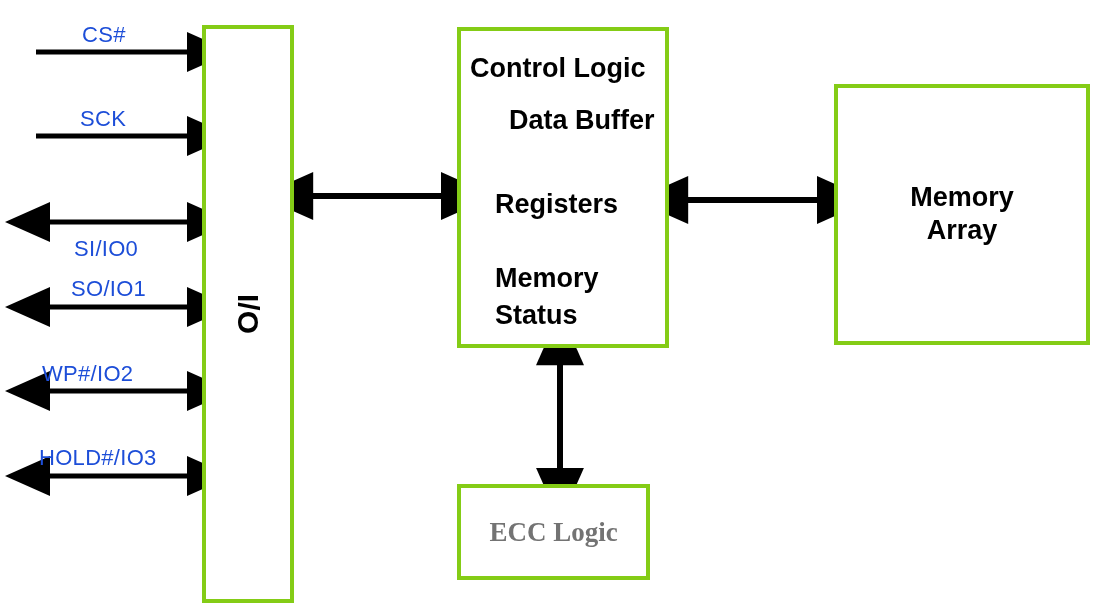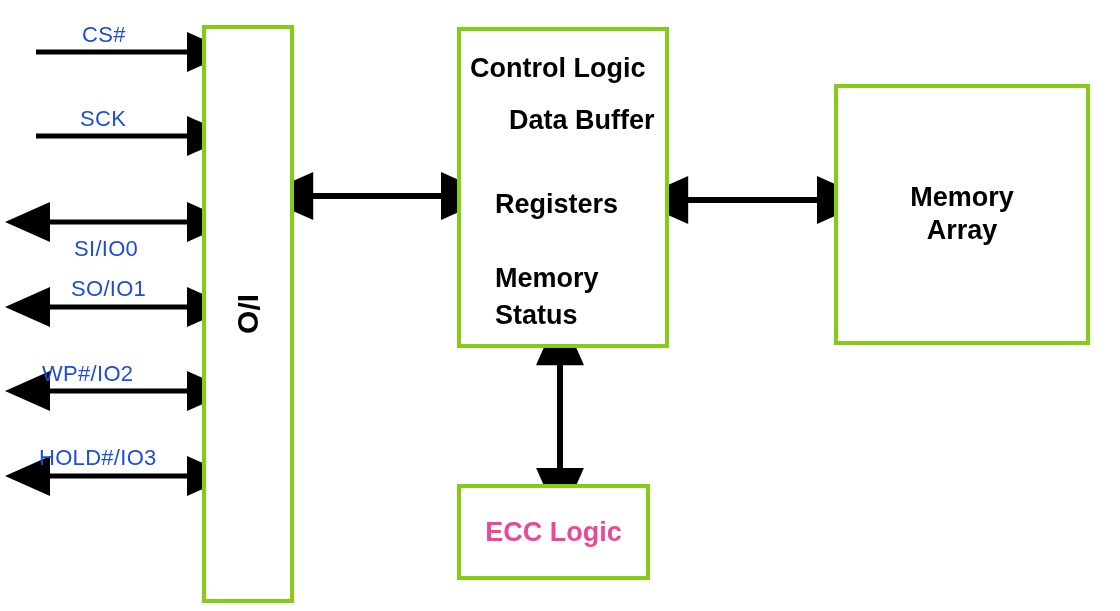--- a/index.html
+++ b/index.html
@@ -94,21 +94,22 @@
     height: 96px;
   }
   #ecc-label {
     position: absolute;
     left: 50%;
     top: 50%;
     transform: translate(-50%, -50%);
     white-space: nowrap;
     font-size: 27px;
     font-weight: bold;
-    color: #ec4899;
+    color: #737373;
+    font-family: Liberation Serif, serif;
   }
 
   
   .sig-label {
     position: absolute;
     white-space: nowrap;
     font-size: 22px;
     font-weight: normal;
     color: #1d4ed8;
     letter-spacing: 0.3px;

